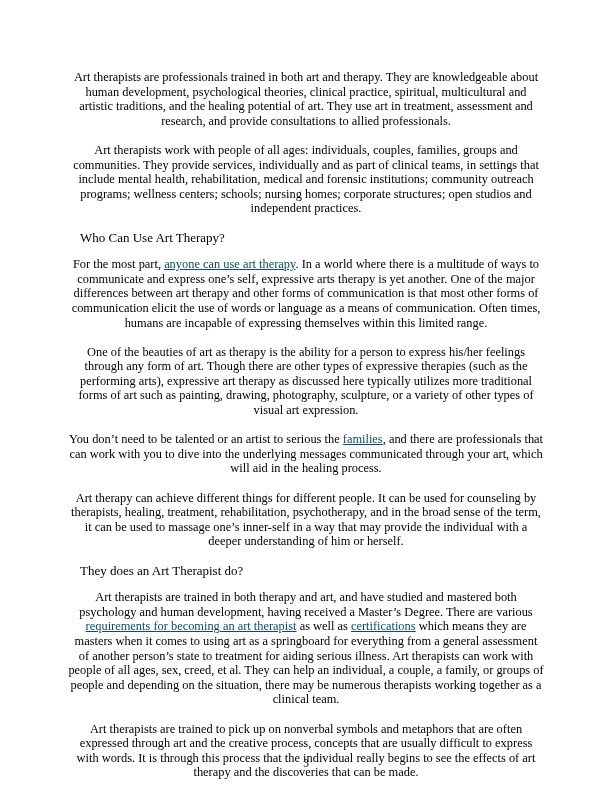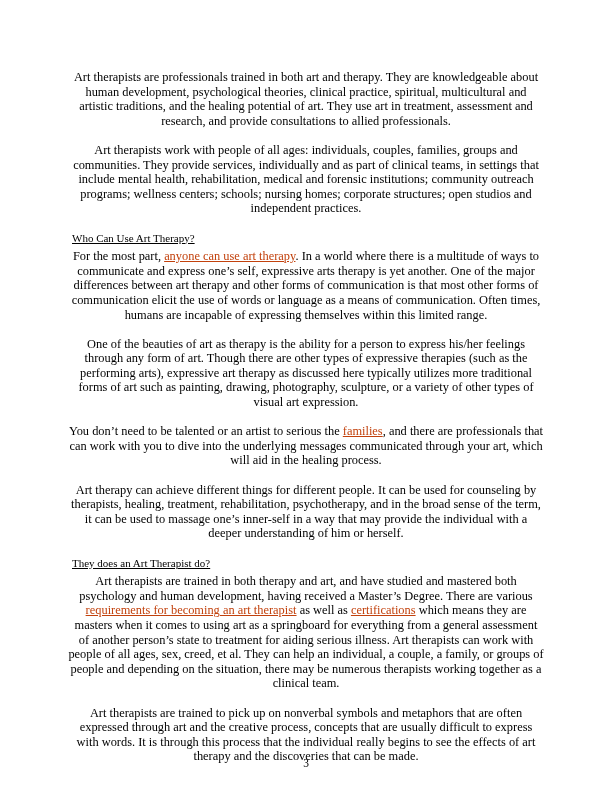--- a/index.html
+++ b/index.html
@@ -21,29 +21,28 @@
     top: 70px;
     width: 476px;
   }
   .para {
     font-size: 12.4px;
     line-height: 14.6px;
     margin: 0 0 14.6px 0;
     text-align: center;
   }
   .heading {
-    font-size: 11px;
+    font-size: 13px;
     line-height: 14.6px;
-    margin: 4px;
+    margin: 12px;
     font-weight: normal;
-    text-decoration: underline;
   }
   .link {
     text-decoration: underline;
-    color: #c2410c;
+    color: #0c4a6e;
     cursor: pointer;
   }
   .page-number {
     position: absolute;
     top: 756px;
     left: 0;
     width: 612px;
     text-align: center;
     font-size: 11.5px;
     line-height: 14px;

